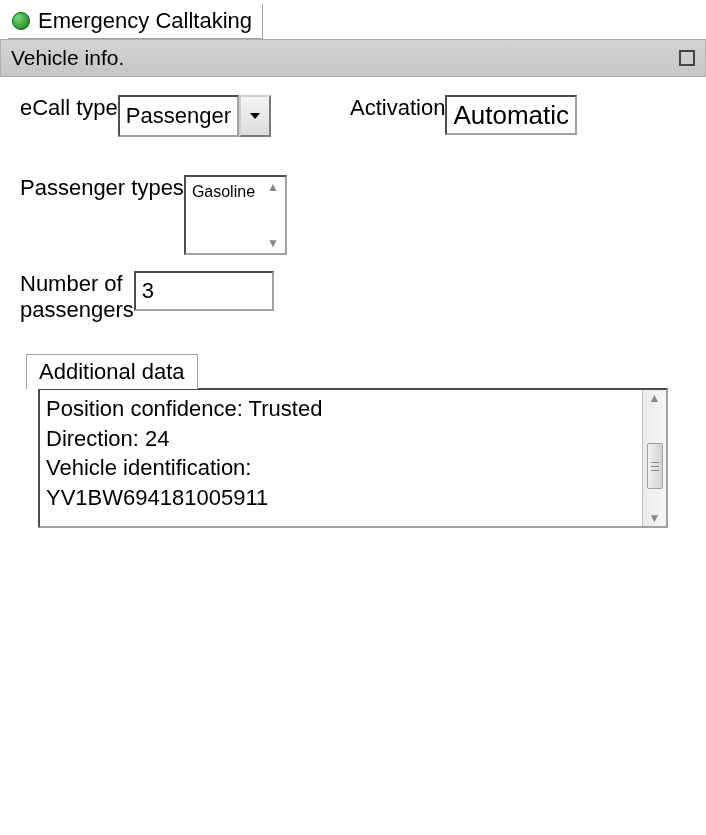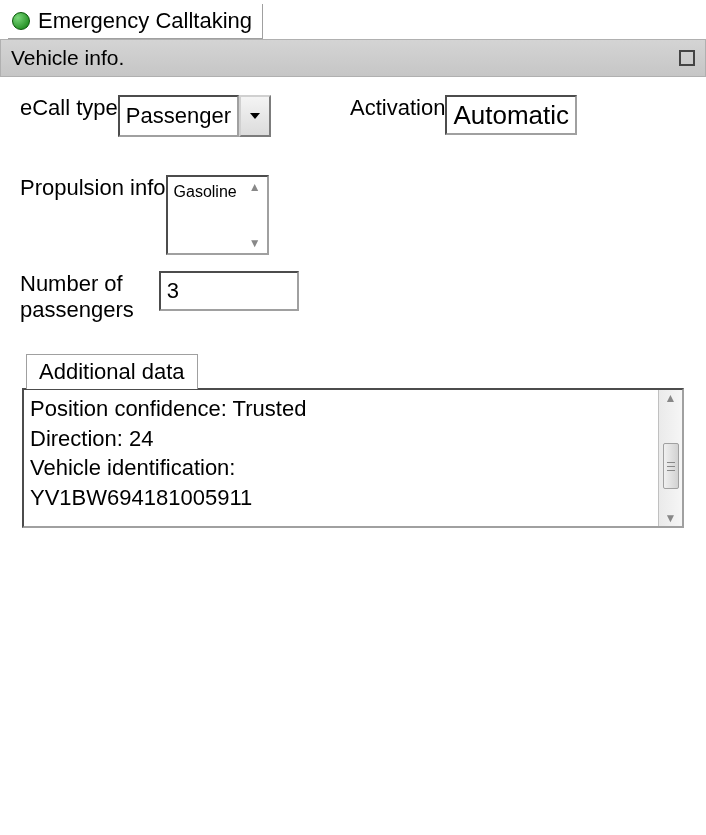--- a/index.html
+++ b/index.html
@@ -65,21 +65,21 @@
       display: flex;
       flex-direction: row;
     }
     .field-label {
       margin-bottom: 8px;
       padding-left: 2px;
     }
     .ecall-col { width: 300px; }
     .activation-col { width: 280px; }
     .full-col { width: 100%; }
-    .passengers-col { width: 140px; gap: 25px; }
+    .passengers-col { width: 140px; }
 
     .combo {
       display: flex;
       align-items: stretch;
       height: 42px;
       background: #fff;
     }
     .combo-input {
       flex: 1;
       border: 2px inset #a0a0a0;
@@ -157,21 +157,21 @@
       border-right: 1px solid #a0a0a0;
       background: #fff;
       position: relative;
       top: 1px;
     }
     .textarea-wrap {
       border: 2px inset #a0a0a0;
       background: #fff;
       display: flex;
       height: 140px;
-      margin: 0 4px;
+      margin: 0 20px;
     }
     .textarea-content {
       flex: 1;
       padding: 4px 6px;
       font-size: 22px;
       line-height: 1.35;
       white-space: pre-wrap;
       overflow: hidden;
     }
     .textarea-scrollbar {
@@ -238,21 +238,21 @@
       <div class="readonly-field">Automatic</div>
     </div>
   </div>
 
   <div class="spacer"></div>
 
 
   <div class="spacer"></div>
 
   <div class="field full-col">
-    <span class="field-label">Propulsion info</span>
+    <span class="field-label">Passenger types</span>
     <div class="listbox">
       <div class="listbox-content">Gasoline</div>
       <div class="scrollbar">
         <span class="scroll-arrow">▲</span>
         <span class="scroll-arrow">▼</span>
       </div>
     </div>
   </div>
 
   <div class="spacer"></div>

